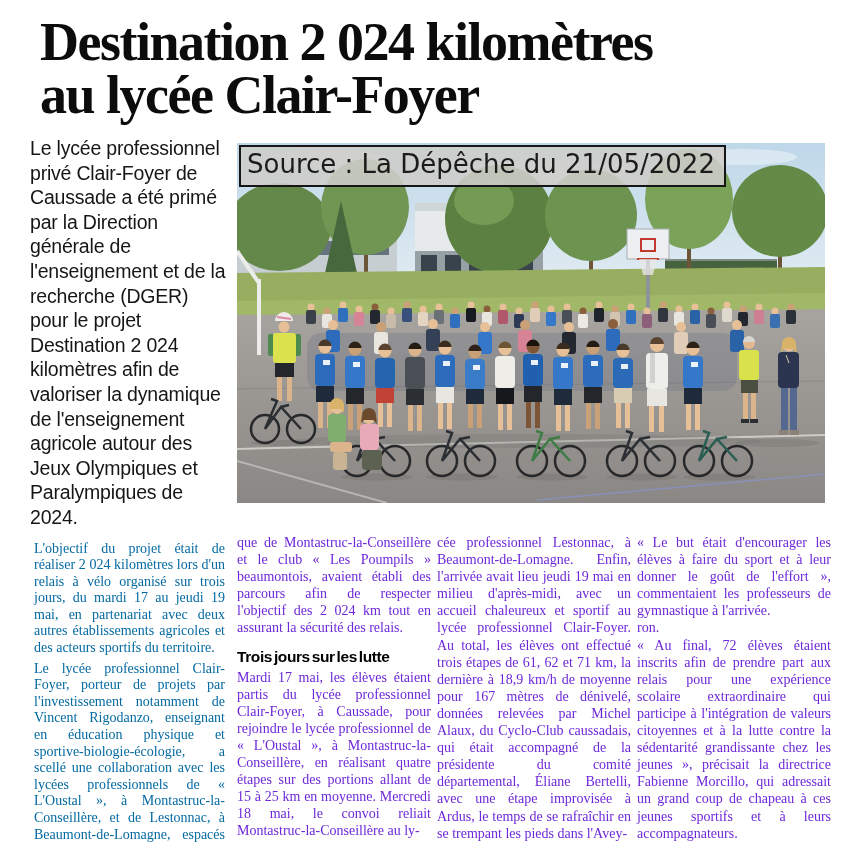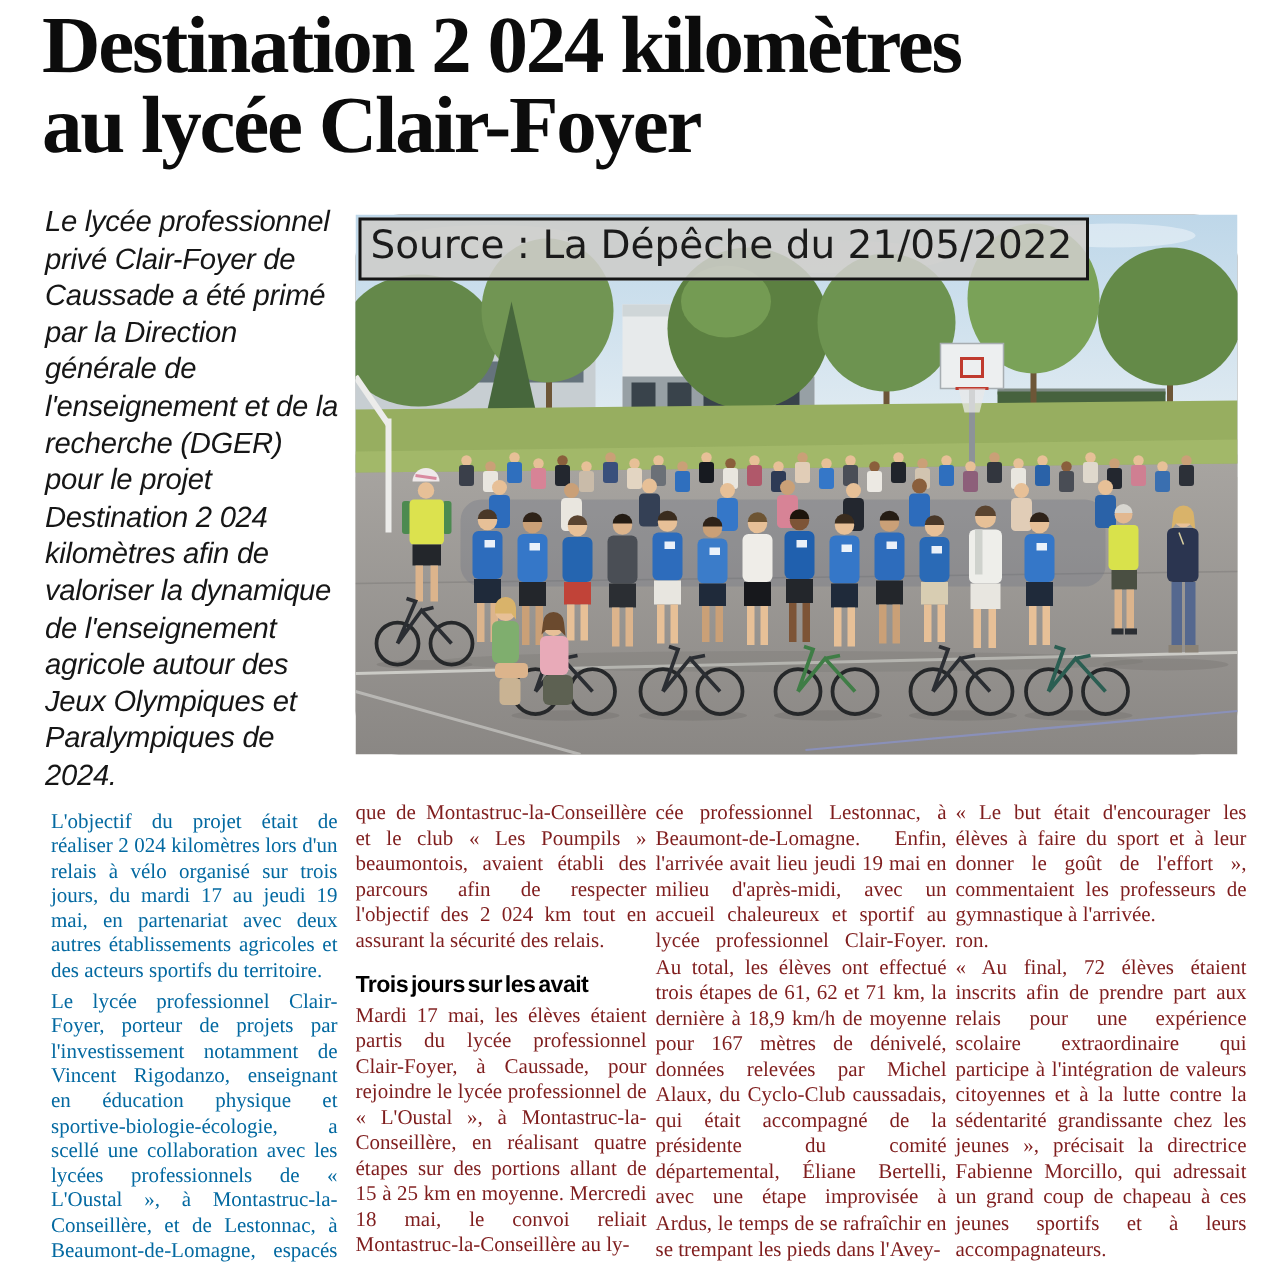--- a/index.html
+++ b/index.html
@@ -1,28 +1,28 @@
 <!DOCTYPE html>
 <html lang="fr"><head>
 <meta charset="utf-8">
 <style>
   html,body{margin:0;padding:0;background:#ffffff;}
   .page{position:relative;width:845px;height:842px;background:#ffffff;overflow:hidden;
         font-family:"Liberation Serif",serif;color:#0e0e0e;}
 
   
-  .headline{position:absolute;left:28px;top:4px;width:800px;margin:0;
+  .headline{position:absolute;left:28px;top:4px;width:800px;margin:12px;
             font-family:"Liberation Serif",serif;font-weight:700;
             font-size:54px;line-height:53px;letter-spacing:-1.5px;color:#0c0c0c;}
   .headline span{display:block;}
 
   
   .left-col{position:absolute;left:30px;top:136px;width:199px;}
   .lead{margin:0 0 11px 0;font-family:"Liberation Sans",sans-serif;
-        font-size:19.5px;line-height:24.6px;letter-spacing:-0.2px;color:#161616;font-style:italic;}
+        font-size:19.5px;line-height:24.6px;letter-spacing:-0.2px;color:#161616;}
   .serif-p{margin:4px;font-size:14px;line-height:16.6px;text-align:justify;color:#0369a1;}
 
   
   .photo{position:absolute;left:237px;top:143px;width:588px;height:360px;margin:0;background:#9a9794;border-radius:29px;}
   .photo svg{position:absolute;left:0;top:0;width:100%;height:100%;display:block;}
   .source-box{position:absolute;left:2px;top:2px;white-space:nowrap;
               border:2px solid #161616;background:rgba(206,205,202,0.88);
               padding:1px 9px 4px 6px;color:#1b1b1b;
               font-family:"DejaVu Sans","Liberation Sans",sans-serif;
               font-size:26px;line-height:33px;}
@@ -30,21 +30,21 @@
   
   .caption{position:absolute;left:237px;top:507px;width:594px;
            font-family:"Liberation Sans",sans-serif;font-size:13.3px;line-height:16px;
            font-weight:700;color:#0d0d0d;letter-spacing:-0.2px;}
   .caption .credit{font-weight:400;font-size:12.3px;color:#3c3c3c;letter-spacing:0;}
 
   
   .cols{position:absolute;left:237px;top:534px;width:594px;height:308px;
         display:flex;gap:6px;overflow:hidden;}
   .col{width:194px;flex:0 0 194px;}
-  .col p{margin:0;font-size:14px;line-height:17.1px;text-align:justify;color:#7f1d1d;}
+  .col p{margin:0;font-size:14px;line-height:17.1px;text-align:justify;color:#6d28d9;}
   .col h2{margin:11px 0 3px 0;font-family:"Liberation Sans",sans-serif;
           font-size:15.5px;line-height:18px;font-weight:700;color:#000;
           letter-spacing:-0.4px;word-spacing:-2px;}
 </style>
 </head>
 <body>
 
 <div class="page">
 
   <h1 class="headline">
@@ -388,21 +388,21 @@
           <rect x="553" y="287" width="9" height="5" fill="#8a8276"></rect>
       </g>
     </svg>
     <div class="source-box">Source : La Dépêche du 21/05/2022</div>
   </figure>
 
 
   <div class="cols">
     <div class="col">
       <p>que de Montastruc-la-Conseillère et le club « Les Poumpils » beaumontois, avaient établi des parcours afin de respecter l'objectif des 2 024 km tout en assurant la sécurité des relais.</p>
-      <h2>Trois jours sur les avait</h2>
+      <h2>Trois jours sur les lutte</h2>
       <p>Mardi 17 mai, les élèves étaient partis du lycée professionnel Clair-Foyer, à Caussade, pour rejoindre le lycée professionnel de « L'Oustal », à Montastruc-la-Conseillère, en réalisant quatre étapes sur des portions allant de 15 à 25 km en moyenne. Mercredi 18 mai, le convoi reliait Montastruc-la-Conseillère au ly-</p>
     </div>
     <div class="col">
       <p>cée professionnel Lestonnac, à Beaumont-de-Lomagne. Enfin, l'arrivée avait lieu jeudi 19 mai en milieu d'après-midi, avec un accueil chaleureux et sportif au lycée professionnel Clair-Foyer. Au total, les élèves ont effectué trois étapes de 61, 62 et 71 km, la dernière à 18,9 km/h de moyenne pour 167 mètres de dénivelé, données relevées par Michel Alaux, du Cyclo-Club caussadais, qui était accompagné de la présidente du comité départemental, Éliane Bertelli, avec une étape improvisée à Ardus, le temps de se rafraîchir en se trempant les pieds dans l'Avey-</p>
     </div>
     <div class="col">
       <p>« Le but était d'encourager les élèves à faire du sport et à leur donner le goût de l'effort », commentaient les professeurs de gymnastique à l'arrivée.</p>
       <p>ron.</p>
       <p>« Au final, 72 élèves étaient inscrits afin de prendre part aux relais pour une expérience scolaire extraordinaire qui participe à l'intégration de valeurs citoyennes et à la lutte contre la sédentarité grandissante chez les jeunes », précisait la directrice Fabienne Morcillo, qui adressait un grand coup de chapeau à ces jeunes sportifs et à leurs accompagnateurs.</p>
     </div>

